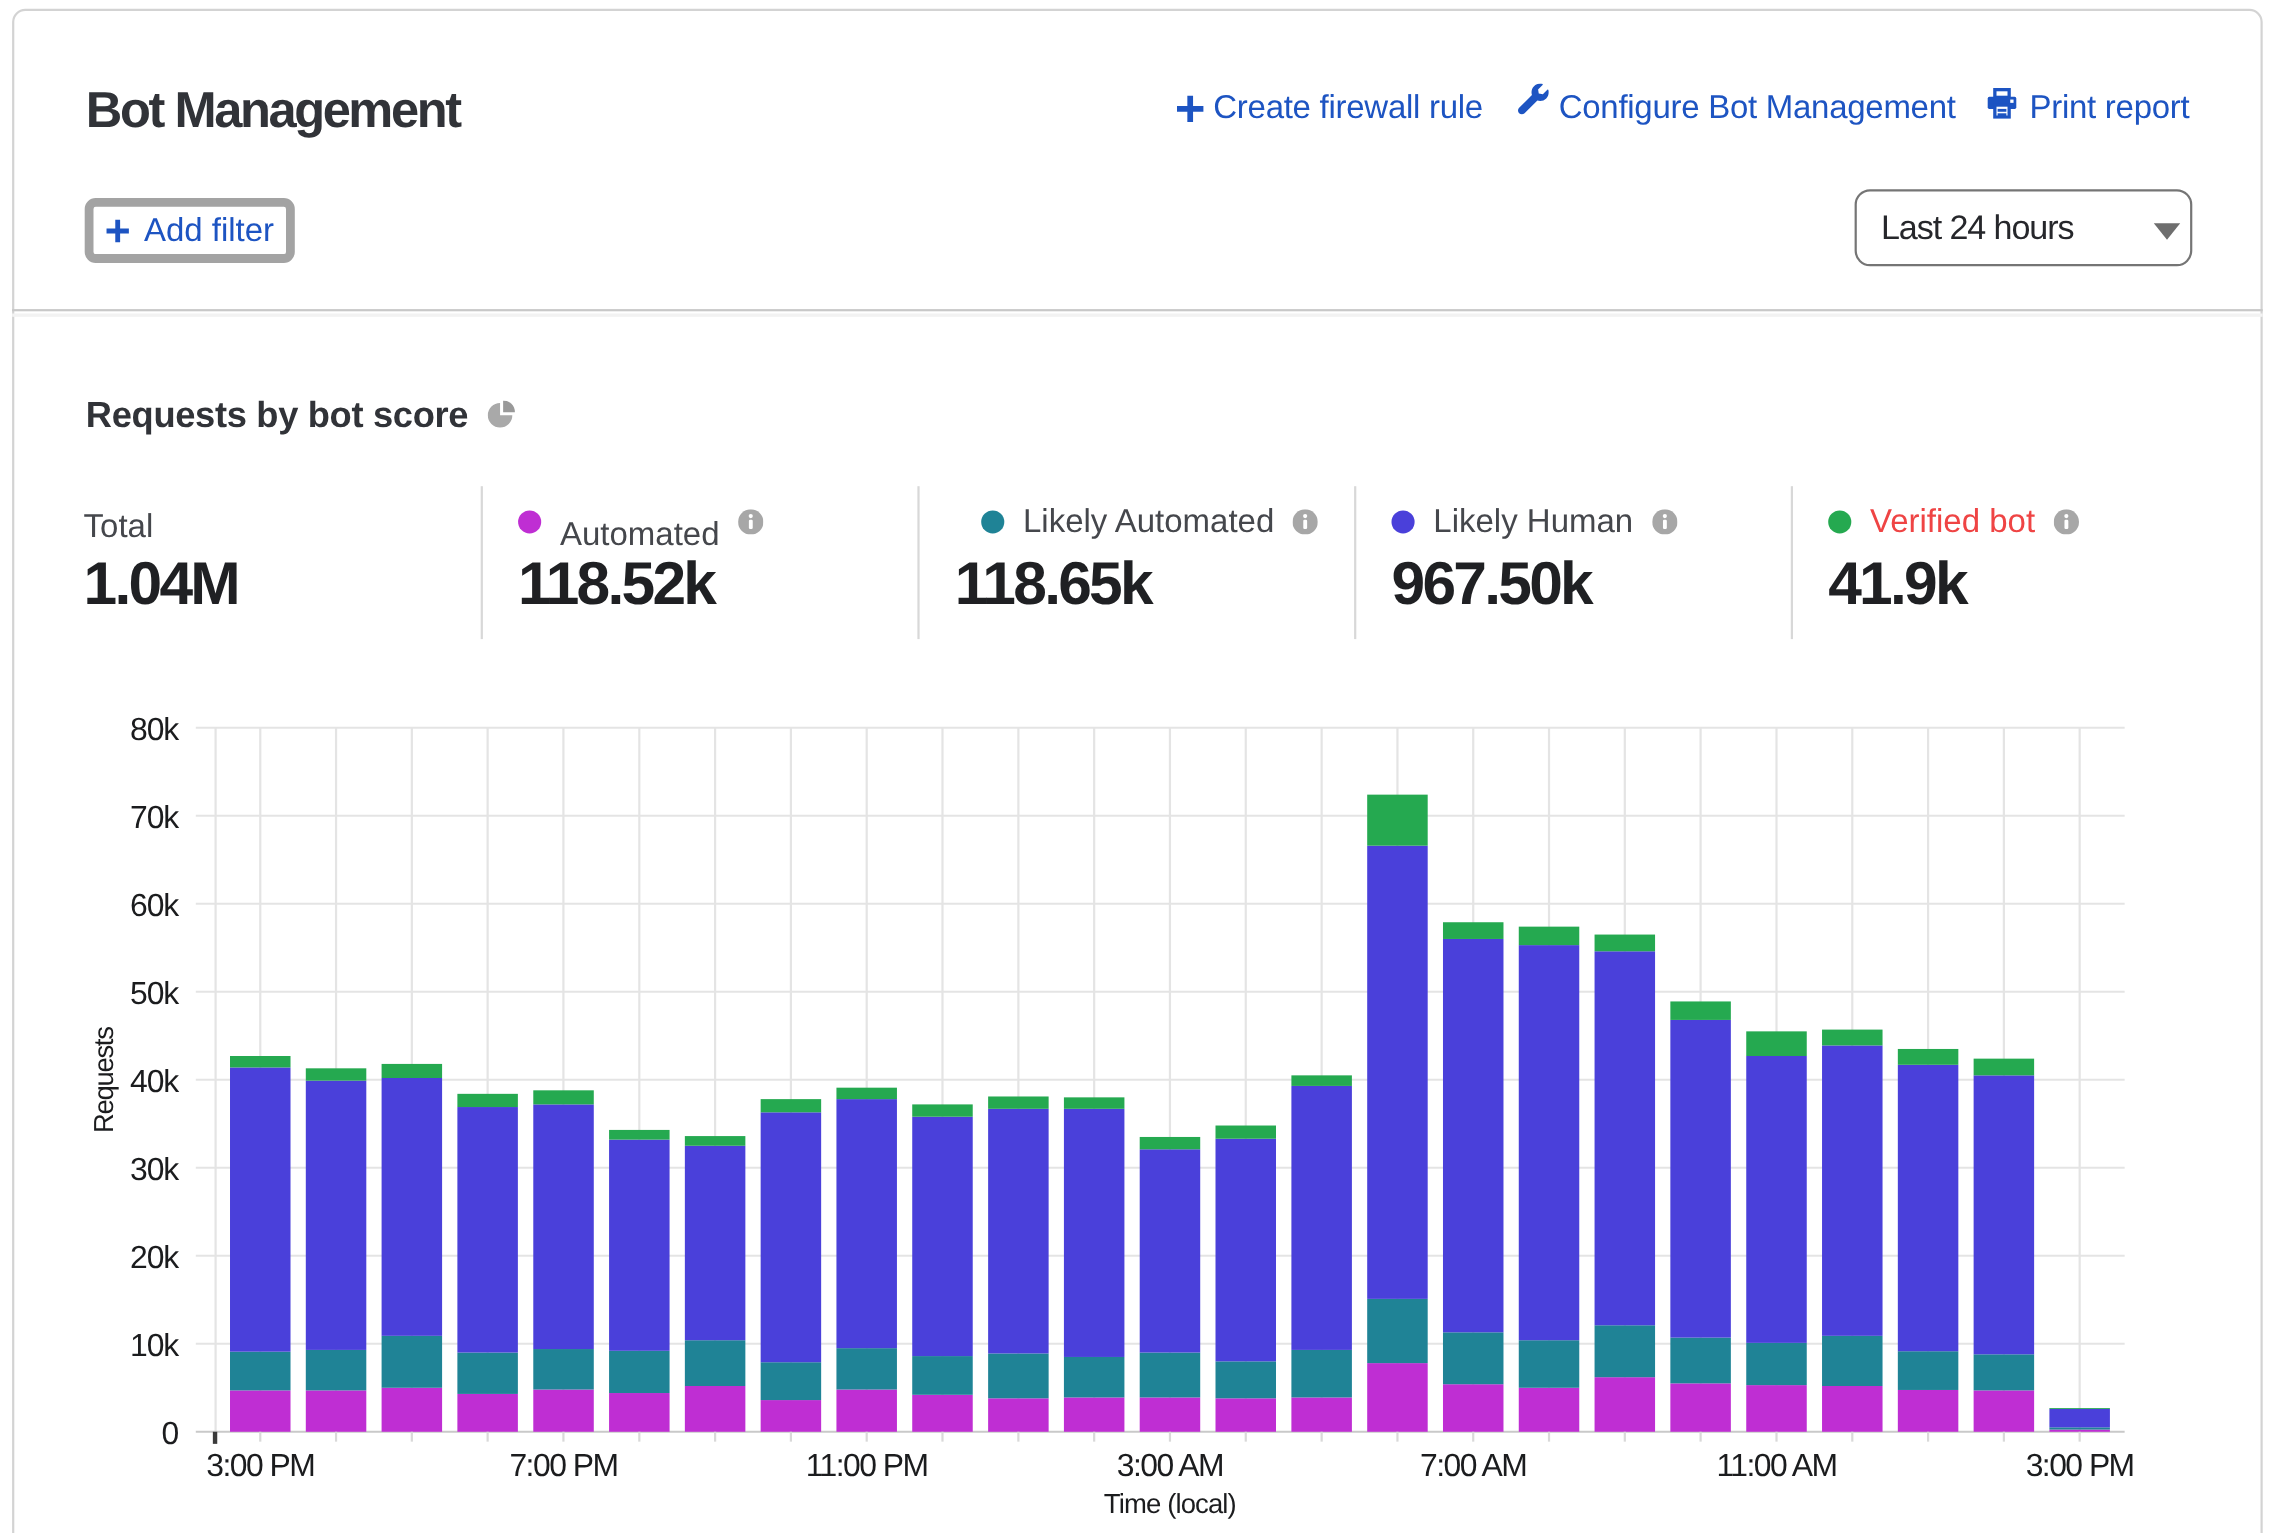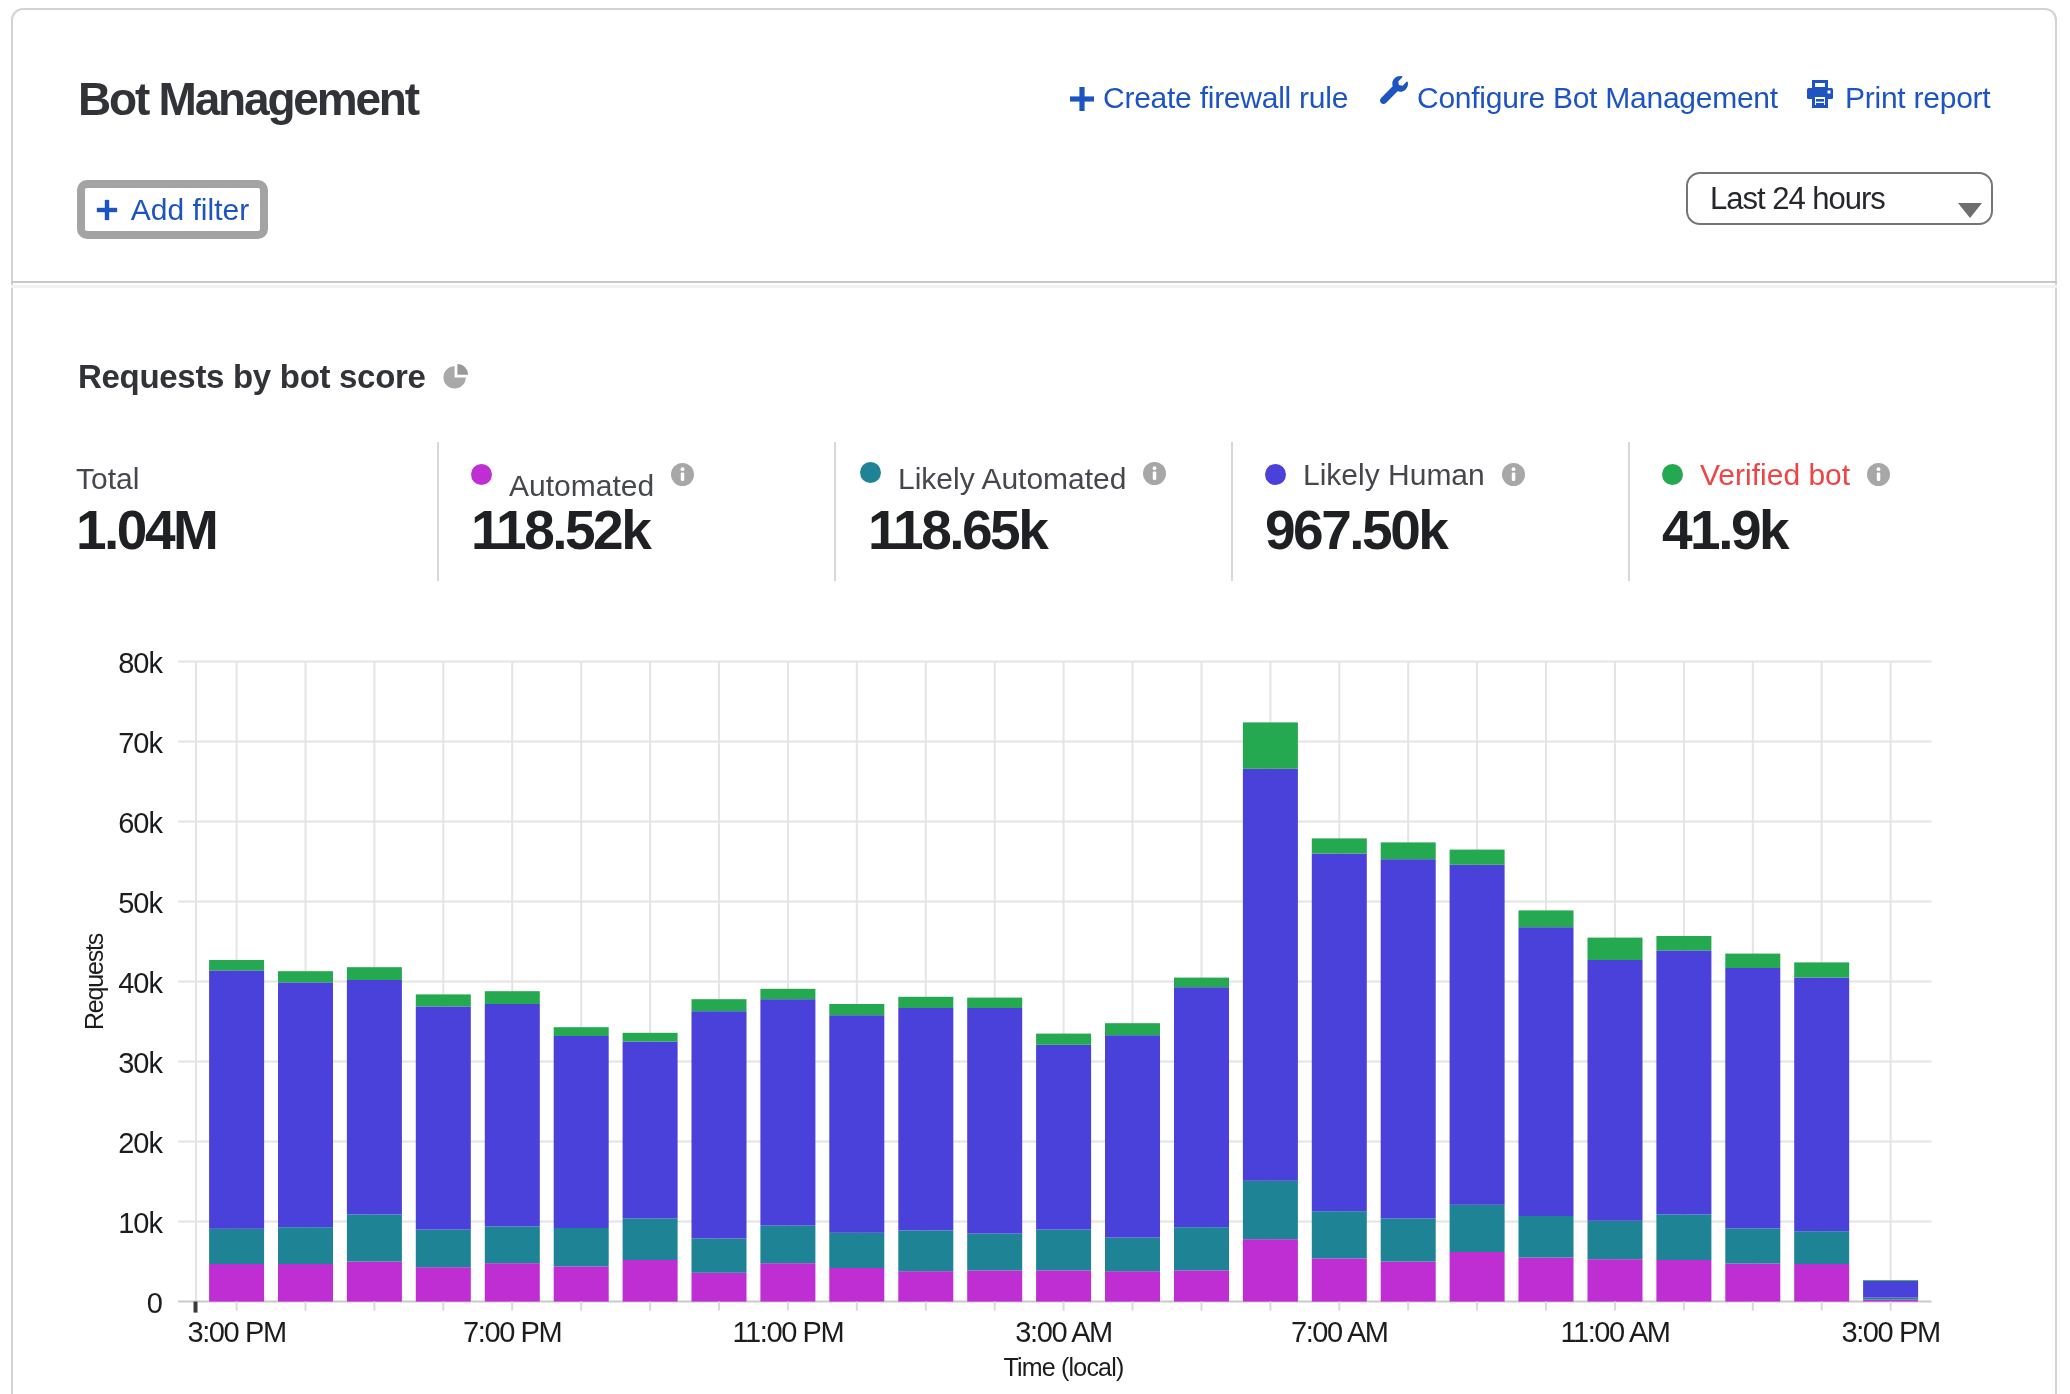--- a/index.html
+++ b/index.html
@@ -29,21 +29,21 @@
 <div class="link" style="left:1845px;top:83px;line-height:1;">Print report</div>
 
 <div style="position:absolute;left:77px;top:180px;width:191px;height:59px;border:8px solid #a3a3a3;border-radius:10px;display:flex;align-items:center;justify-content:center;color:#1d54c2;">
   <svg width="22" height="22" viewBox="0 0 26 26">
       <path d="M10.4 1h5.2v24h-5.2z" fill="#1d54c2"></path>
       <path d="M1 10.4h24v5.2H1z" fill="#1d54c2"></path>
     </svg>
     <span style="margin-left:13px;font-size:30px;">Add filter</span>
 </div>
 
-<div style="position:absolute;left:1686px;top:172px;width:307px;height:53px;border:2px solid #757575;border-radius:14px;display:flex;align-items:center;">
+<div style="position:absolute;left:1686px;top:172px;width:307px;height:70px;border:2px solid #757575;border-radius:14px;display:flex;align-items:center;">
   <span style="margin-left:22px;font-size:31px;letter-spacing:-1px;color:#26272b;">Last 24 hours</span>
   <span style="position:absolute;right:9px;top:29px;width:0;height:0;border-left:12px solid transparent;border-right:12px solid transparent;border-top:15px solid #6e6e6e;"></span>
 </div>
 
 <div style="position:absolute;left:11px;top:281px;width:2046px;height:2px;background:#c8c8c8;"></div>
 <div style="position:absolute;left:11px;top:285px;width:2046px;height:3px;background:#f2f2f2;"></div>
 
 <div style="position:absolute;left:78px;top:360px;font-size:33px;line-height:1;letter-spacing:-0.3px;font-weight:700;color:#313338;display:flex;align-items:center;">Requests by bot score<span style="margin-left:17px;display:flex;">
       <svg width="26" height="26" viewBox="0 0 28 28">
 <path d="M12.5 2.5 A12 12 0 1 0 24.5 14.5 L12.5 14.5 Z" fill="#a9a9a9"></path>
@@ -60,21 +60,21 @@
     <span style="font-size:30px;color:#45474c;margin-top:23px;">Automated</span>
     <span style="margin-left:17px;display:flex;">
       <svg width="23" height="23" viewBox="0 0 23 23">
 <circle cx="11.5" cy="11.5" r="11.5" fill="#a7a7a7"></circle>
 <rect x="9.8" y="9.5" width="3.5" height="8.4" rx="1.1" fill="#fff"></rect>
 <circle cx="11.5" cy="6.2" r="1.9" fill="#fff"></circle>
 </svg>
     </span>
   </div>
 <div style="position:absolute;left:471px;top:503px;font-size:55px;line-height:1;font-weight:700;color:#1f2023;letter-spacing:-2.5px;">118.52k</div>
-<div style="position:absolute;left:860px;top:462px;height:25px;display:flex;align-items:flex-start;">
+<div style="position:absolute;left:892px;top:462px;height:25px;display:flex;align-items:center;">
     <span style="width:21px;height:21px;border-radius:50%;background:#1f8396;margin-right:17px;"></span>
     <span style="font-size:30px;color:#45474c;">Likely Automated</span>
     <span style="margin-left:17px;display:flex;">
       <svg width="23" height="23" viewBox="0 0 23 23">
 <circle cx="11.5" cy="11.5" r="11.5" fill="#a7a7a7"></circle>
 <rect x="9.8" y="9.5" width="3.5" height="8.4" rx="1.1" fill="#fff"></rect>
 <circle cx="11.5" cy="6.2" r="1.9" fill="#fff"></circle>
 </svg>
     </span>
   </div>

